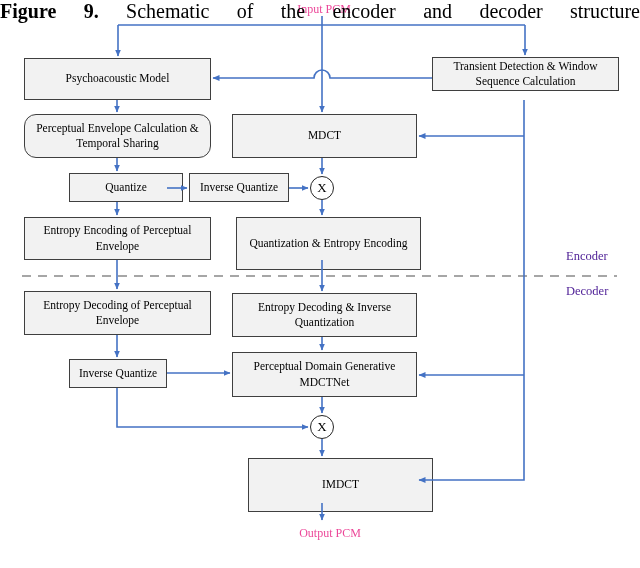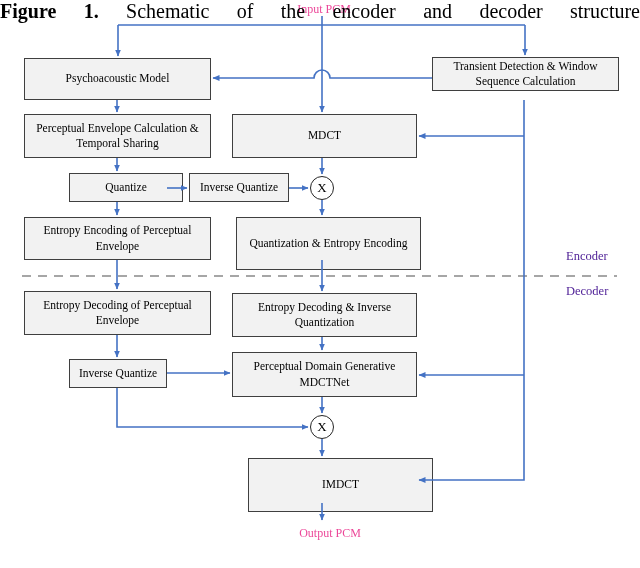--- a/index.html
+++ b/index.html
@@ -66,21 +66,21 @@
 </head>
 <body>
 
 <div id="stage">
 
   <div class="flowlabel" style="left:284px; top:2px; width:80px;">Input PCM</div>
   <div class="flowlabel" style="left:290px; top:526px; width:80px;">Output PCM</div>
 
   <div class="box" style="left:24px; top:58px; width:187px; height:42px;">Psychoacoustic Model</div>
   <div class="box" style="left:432px; top:57px; width:187px; height:34px;">Transient Detection &amp; Window Sequence Calculation</div>
-  <div class="box" style="left:24px; top:114px; width:187px; height:44px;">Perceptual Envelope Calculation &amp; Temporal Sharing</div>
+  <div class="box" style="left:24px; top:114px; width:187px; height:44px;border-radius:12px;">Perceptual Envelope Calculation &amp; Temporal Sharing</div>
   <div class="box" style="left:232px; top:114px; width:185px; height:44px;">MDCT</div>
   <div class="box" style="left:69px; top:173px; width:114px; height:29px;">Quantize</div>
   <div class="box" style="left:189px; top:173px; width:100px; height:29px;">Inverse Quantize</div>
   <div class="box" style="left:24px; top:217px; width:187px; height:43px;">Entropy Encoding of Perceptual Envelope</div>
   <div class="box" style="left:236px; top:217px; width:185px; height:53px;">Quantization &amp; Entropy Encoding</div>
 
   <div class="box" style="left:24px; top:291px; width:187px; height:44px;">Entropy Decoding of Perceptual Envelope</div>
   <div class="box" style="left:232px; top:293px; width:185px; height:44px;">Entropy Decoding &amp; Inverse Quantization</div>
   <div class="box" style="left:69px; top:359px; width:98px; height:29px;">Inverse Quantize</div>
   <div class="box" style="left:232px; top:352px; width:185px; height:45px;">Perceptual Domain Generative MDCTNet</div>
@@ -142,17 +142,17 @@
 
       <path d="M322,503 V520" marker-end="url(#arr)"></path>
 
       <path d="M524,100 V480 H419" marker-end="url(#arr)"></path>
       <path d="M524,136 H419" marker-end="url(#arr)"></path>
       <path d="M524,375 H419" marker-end="url(#arr)"></path>
     </g>
   </svg>
 
   <div id="caption">
-    <span class="cap-bold">Figure 1.</span>
+    <span class="cap-bold">Figure 9.</span>
     <span>Schematic of the encoder and decoder structure</span>
   </div>
 
 </div>
 
 </body></html>

